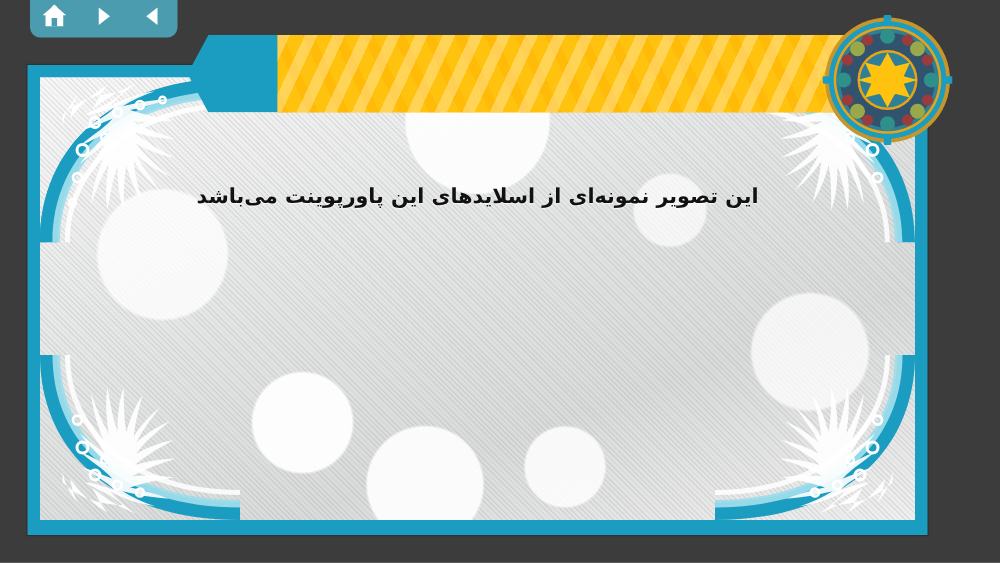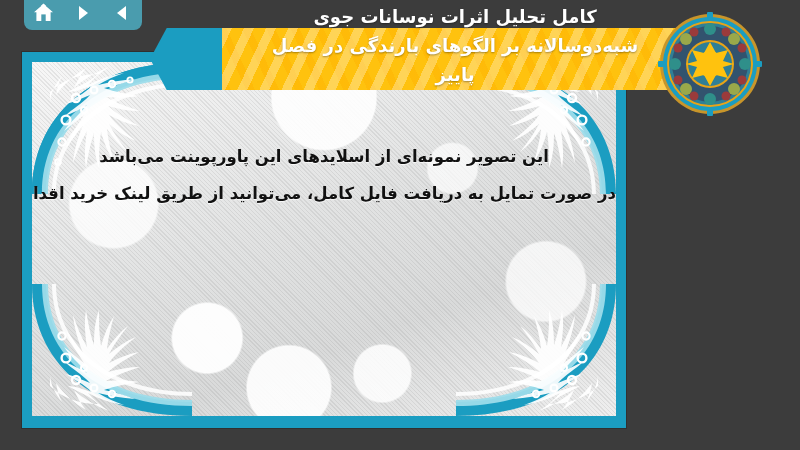--- a/index.html
+++ b/index.html
@@ -105,21 +105,21 @@
     width: 104px;
     height: 104px;
     z-index: 35;
   }
 
   
   .slide-frame {
     position: absolute;
     left: 22px;
     top: 52px;
-    width: 604px;
+    width: 720px;
     height: 376px;
     background: #1b9dc1;
     box-shadow: 0 0 0 1px rgba(0,0,0,.2);
     overflow: hidden;
     z-index: 10;
   }
   .slide-inner {
     position: absolute;
     left: 10px;
     top: 10px;
@@ -192,25 +192,20 @@
           <rect x="8.3" y="11.4" width="4.4" height="6.6" fill="#4a9cae"></rect>
           <path d="M10.5 0.6 L13.2 2.9 L7.8 2.9 Z" fill="#ffffff"></path>
         </svg>
       </span>
     </div>
   </div>
 
   <div class="title-wrap">
     <div class="tab-arrow"></div>
     <div class="gold-banner"></div>
-    <div class="title-text">
-      <div>کامل تحلیل اثرات نوسانات جوی</div>
-      <div>شبه‌دوسالانه بر الگوهای بارندگی در فصل</div>
-      <div>پاییز</div>
-    </div>
   </div>
 
   <div class="medallion">
     <svg width="104" height="104" viewBox="0 0 104 104">
       <circle cx="52" cy="52" r="50" fill="#c8952a"></circle>
       <circle cx="52" cy="52" r="47" fill="#1b9dc1"></circle>
       <circle cx="52" cy="52" r="43" fill="#e8a417"></circle>
       <circle cx="52" cy="52" r="41" fill="#2f7f96"></circle>
       <circle cx="52" cy="52" r="38" fill="#32536e"></circle>
       <g>
@@ -313,19 +308,18 @@
             <circle cx="34" cy="58" r="4.4" fill="none" stroke="#ffffff" stroke-width="2.4"></circle>
             <circle cx="52" cy="48" r="3" fill="none" stroke="#ffffff" stroke-width="2"></circle>
             <circle cx="30" cy="80" r="3.6" fill="none" stroke="#ffffff" stroke-width="2.2"></circle>
             <circle cx="80" cy="22" r="3.2" fill="none" stroke="#ffffff" stroke-width="2.1"></circle>
           </g>
         </svg>
       </div>
 
       <div class="body-text">
         <div>این تصویر نمونه‌ای از اسلایدهای این پاورپوینت می‌باشد</div>
-        <div>در صورت تمایل به دریافت فایل کامل، می‌توانید از طریق لینک خرید اقدام فرمایید</div>
       </div>
 
     </div>
   </div>
 
 </div>
 
 </body></html>

